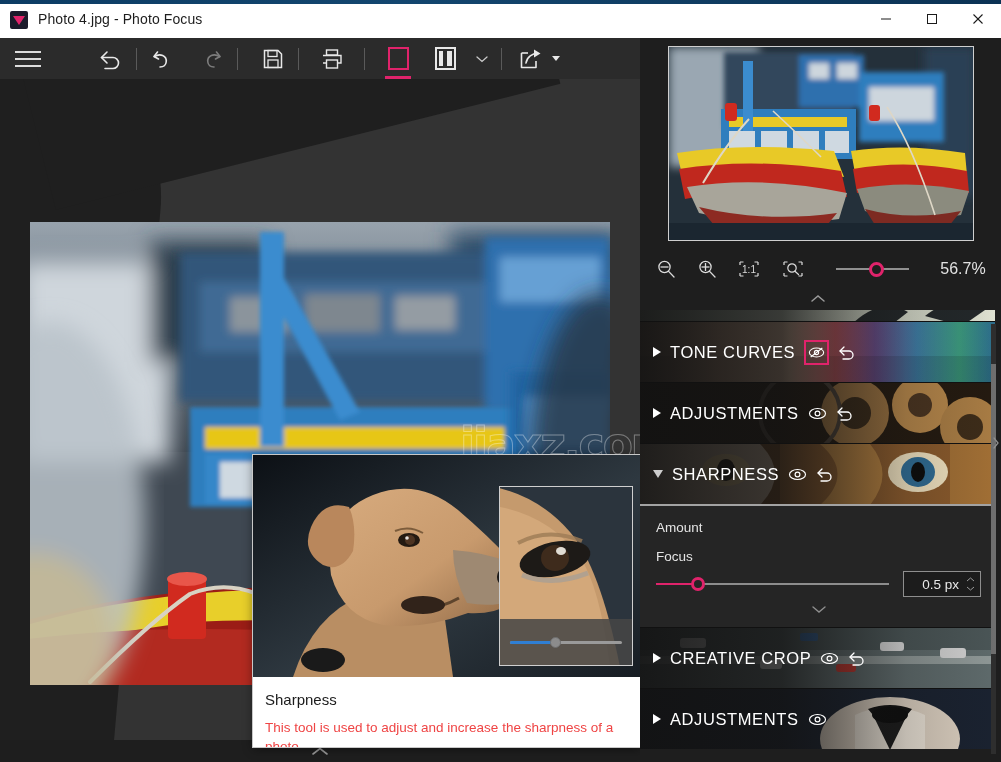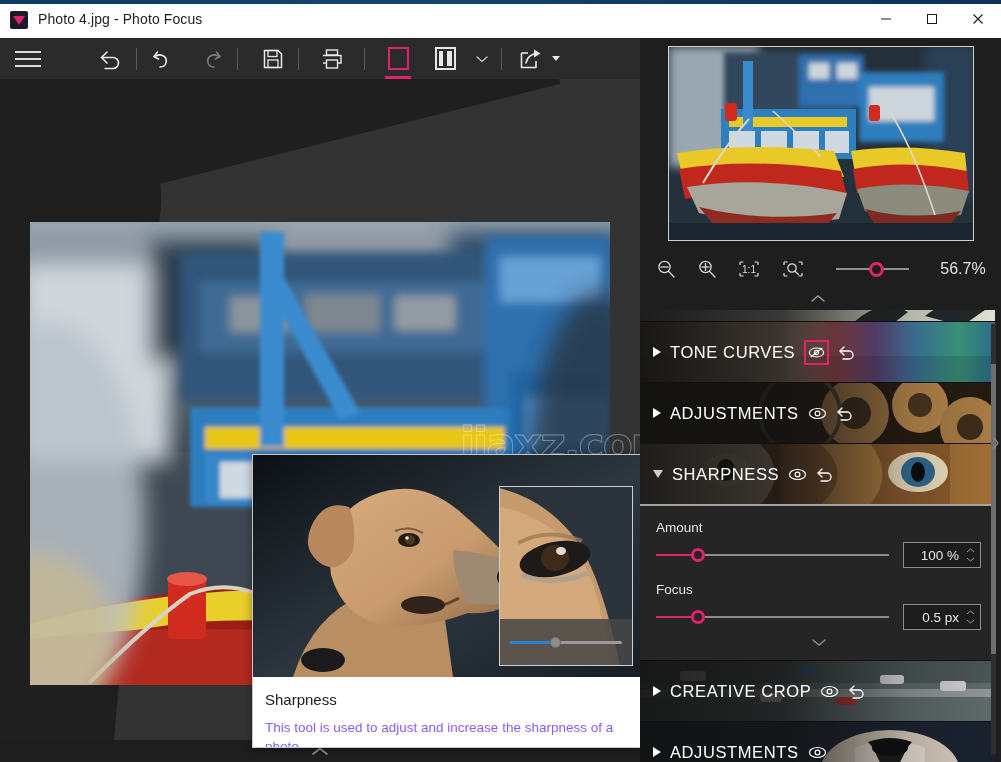--- a/index.html
+++ b/index.html
@@ -102,21 +102,21 @@
     display:flex; align-items:center;
   }
   .tt-track { position:relative; margin:0 10px; flex:1; height:3px; background:#9a9a9a; border-radius:2px; }
   .tt-track .fill { position:absolute; left:0; top:0; height:3px; width:40%; background:#2f7fd4; border-radius:2px; }
   .tt-track .knob {
     position:absolute; left:36%; top:-4px; width:11px; height:11px; border-radius:50%;
     background:#8c8c8c; border:1px solid #6f6f6f;
   }
   .tt-text { padding: 14px 12px 0 12px; }
   .tt-title { font-size:15px; color:#1b1b1b; margin-bottom:10px; }
-  .tt-desc { font-size:13.5px; color:#8b5cf6; line-height:19px; }
+  .tt-desc { font-size:13.5px; color:#ef4444; line-height:19px; }
 
   
   .rpanel {
     position:absolute; left:640px; top:38px; width:361px; height:724px;
     background:#1e1e1e; overflow:hidden;
   }
   .preview-wrap {
     position:absolute; left:0; top:0; width:361px; height:210px;
     display:flex; align-items:center; justify-content:center; background:#1e1e1e;
   }
@@ -655,38 +655,20 @@
             <svg width="19" height="17" viewBox="0 0 19 17">
                 <path d="M6 3 L2 7 L6 11" fill="none" stroke="#fff" stroke-width="1.3" stroke-linecap="round" stroke-linejoin="round"></path>
                 <path d="M2.3 7 H11 a4 4 0 0 1 0 8 H5" fill="none" stroke="#fff" stroke-width="1.3" stroke-linecap="round"></path>
               </svg>
           </span>
         </div>
       </div>
 
       <div class="sect-body">
         <div class="ctrl-label">Amount</div>
-        <div class="ctrl-row">
-          <div class="slider">
-            <div class="strack"></div>
-            <div class="sfill" style="width:18%"></div>
-            <div class="sknob" style="left:calc(18% - 7px)"></div>
-          </div>
-          <div class="spin">
-            <span class="val">100 %</span>
-            <span class="arrows">
-              <svg width="9" height="5" viewBox="0 0 9 5">
-                  <path d="M1 4 L4.5 1 L8 4" fill="none" stroke="#9a9a9a" stroke-width="1"></path>
-                </svg>
-              <svg width="9" height="5" viewBox="0 0 9 5">
-                  <path d="M1 1 L4.5 4 L8 1" fill="none" stroke="#9a9a9a" stroke-width="1"></path>
-                </svg>
-            </span>
-          </div>
-        </div>
 
         <div class="ctrl-label" style="margin-top:14px">Focus</div>
         <div class="ctrl-row">
           <div class="slider">
             <div class="strack"></div>
             <div class="sfill" style="width:18%"></div>
             <div class="sknob" style="left:calc(18% - 7px)"></div>
           </div>
           <div class="spin">
             <span class="val">0.5 px</span>

